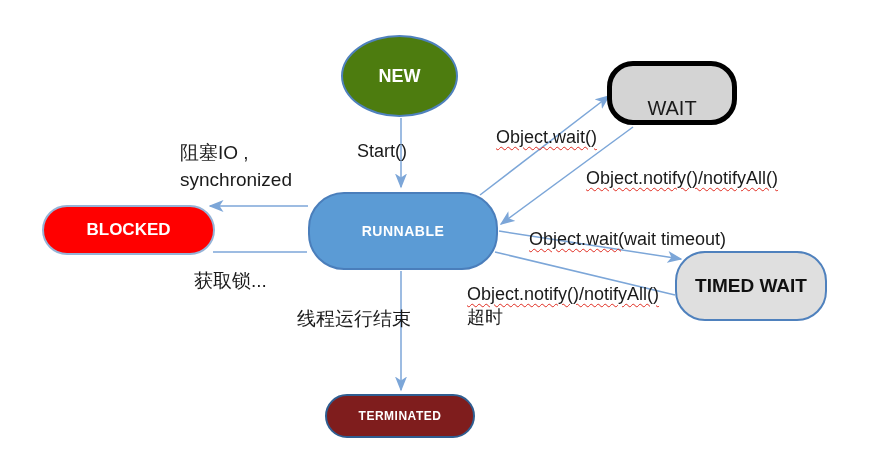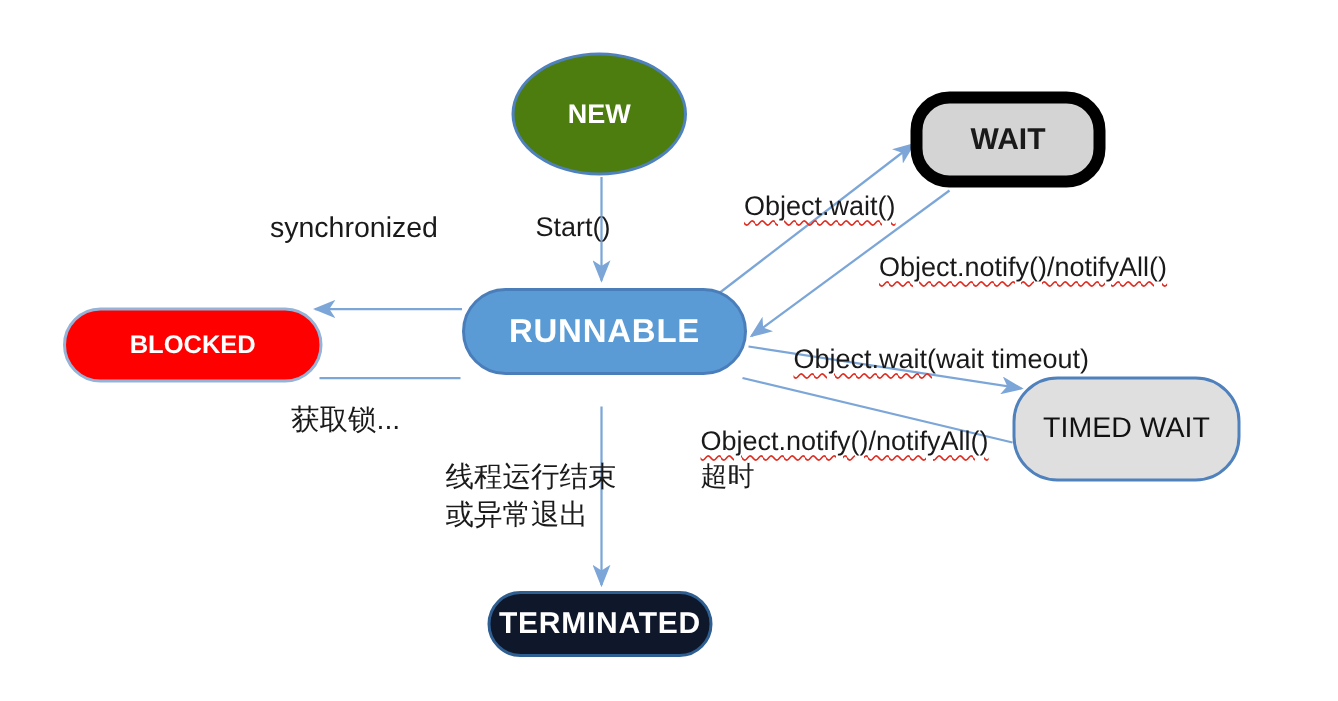--- a/index.html
+++ b/index.html
@@ -21,42 +21,42 @@
     box-sizing:border-box;
     text-align:center;
   }
   .node-new {
     left:341px; top:35px; width:117px; height:82px;
     background:#4d7c0f; border:2px solid #4F81BD; border-radius:50%;
     color:#ffffff; font-size:18px; font-weight:700;
   }
   .node-wait {
     left:607px; top:61px; width:130px; height:64px;
-    background:#D4D4D4; border:8px solid #000000; border-radius:26px;
-    color:#1a1a1a; font-size:20px; font-weight:700;
+    background:#D4D4D4; border:5px solid #000000; border-radius:26px;
+    color:#1a1a1a; font-size:20px; font-weight:400;align-items:flex-end;
   }
   .node-blocked {
     left:42px; top:205px; width:173px; height:50px;
     background:#FF0000; border:2px solid #95B3D7; border-radius:25px;
     color:#ffffff; font-size:17px; font-weight:600;text-align:right;
   }
   .node-runnable {
-    left:308px; top:192px; width:190px; height:58px;
+    left:308px; top:192px; width:190px; height:78px;
     background:#5B9BD5; border:2px solid #4A7EBB; border-radius:36px;
-    color:#ffffff; font-size:22px; font-weight:700; letter-spacing:0.5px;
+    color:#ffffff; font-size:14px; font-weight:700; letter-spacing:0.5px;
   }
   .node-timed-wait {
     left:675px; top:251px; width:152px; height:70px;
     background:#DFDFDF; border:2px solid #4F81BD; border-radius:30px;
-    color:#111111; font-size:19px; font-weight:400;
+    color:#111111; font-size:19px; font-weight:700;
   }
   .node-terminated {
     left:325px; top:394px; width:150px; height:44px;
-    background:#0f172a; border:2px solid #2F5E91; border-radius:22px;
-    color:#ffffff; font-size:20px; font-weight:600; letter-spacing:0.5px;
+    background:#7f1d1d; border:2px solid #2F5E91; border-radius:22px;
+    color:#ffffff; font-size:12px; font-weight:600; letter-spacing:0.5px;
   }
 
   .lbl {
     position:absolute;
     color:#1a1a1a;
     font-size:18px;
     white-space:nowrap;
     line-height:22px;
   }
   .lbl-cn { font-size:19px; line-height:27px; }
@@ -130,23 +130,23 @@
   <div class="lbl lbl-wait-long">
     <span class="squig">Object.wait(</span><span>wait timeout)</span>
   </div>
 
   <div class="lbl lbl-notify-lower">
     <div class="squig">Object.notify()/notifyAll()</div>
     <div>超时</div>
   </div>
 
   <div class="lbl lbl-cn lbl-blocked-reason">
+    <div>阻塞IO ,</div>
     <div>synchronized</div>
   </div>
 
   <div class="lbl lbl-cn lbl-acquire-lock">获取锁...</div>
 
   <div class="lbl lbl-cn lbl-terminate-reason">
     <div>线程运行结束</div>
-    <div>或异常退出</div>
   </div>
 
 </div>
 
 </body></html>

